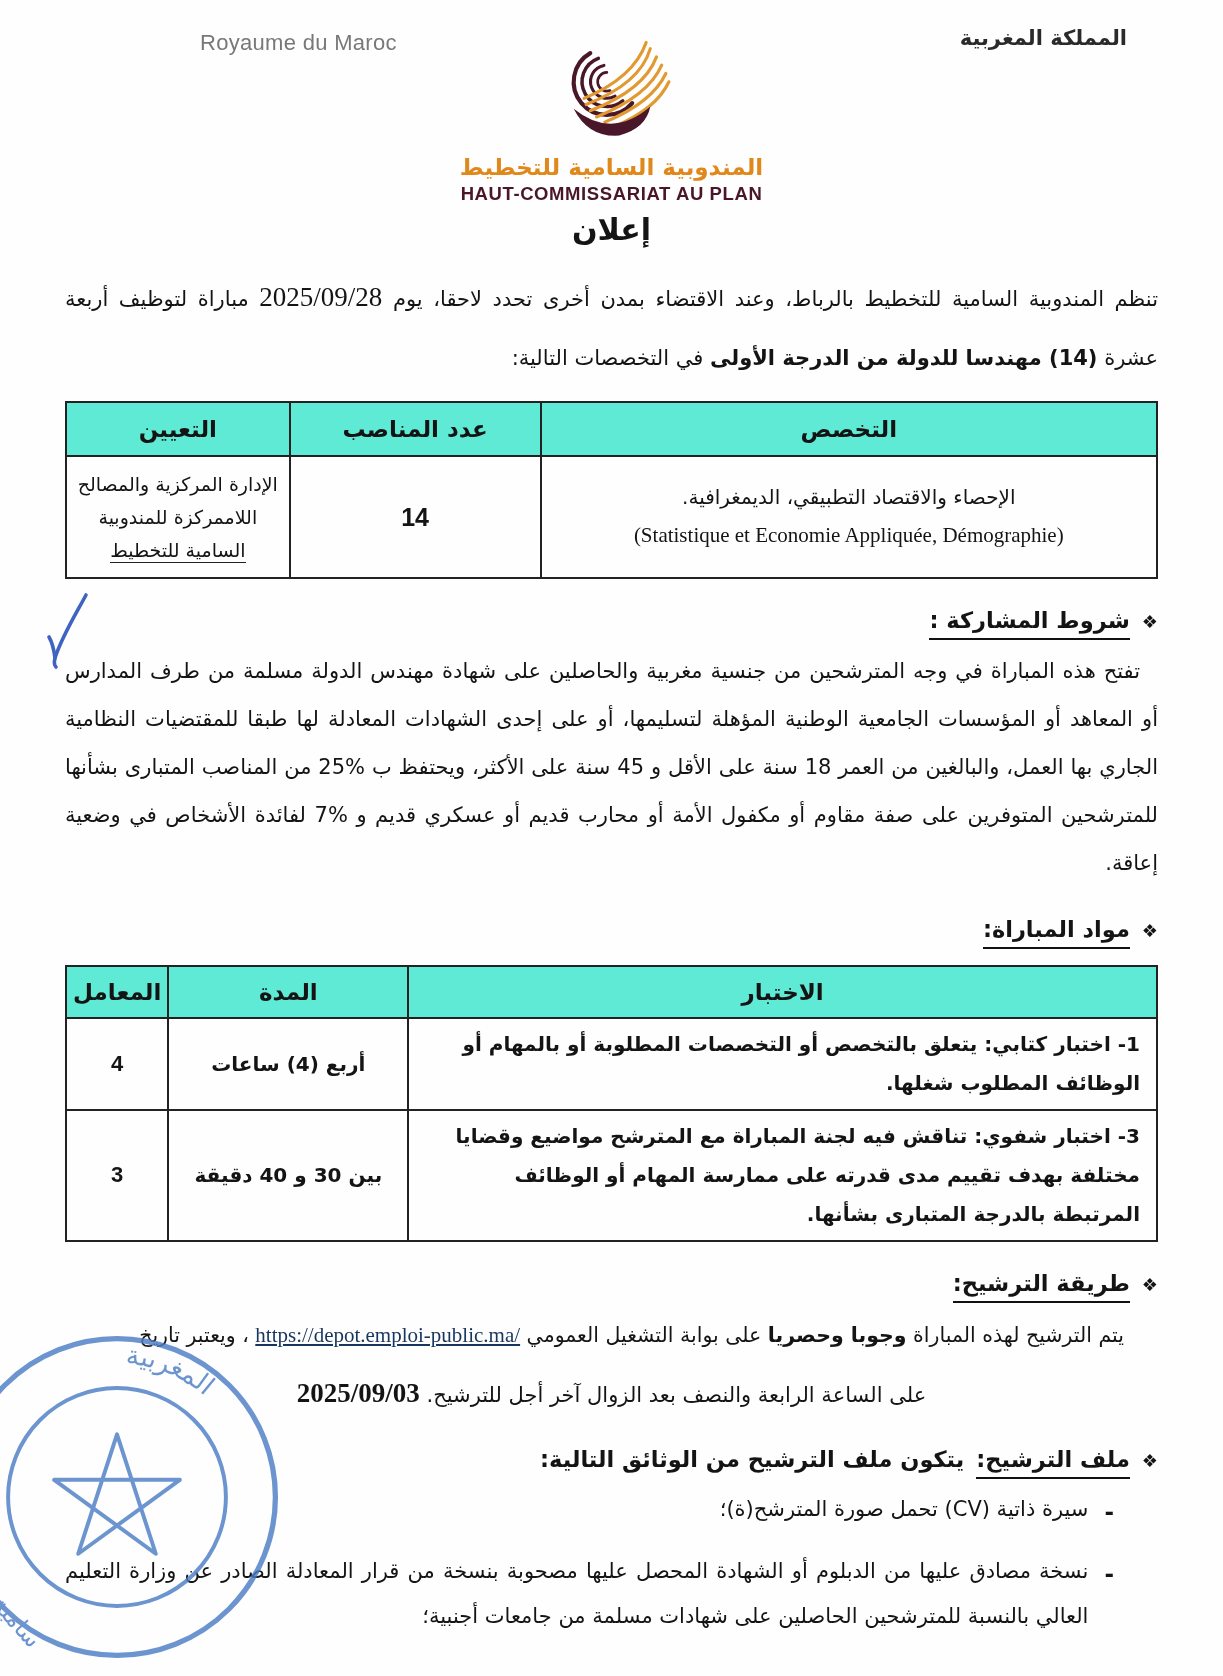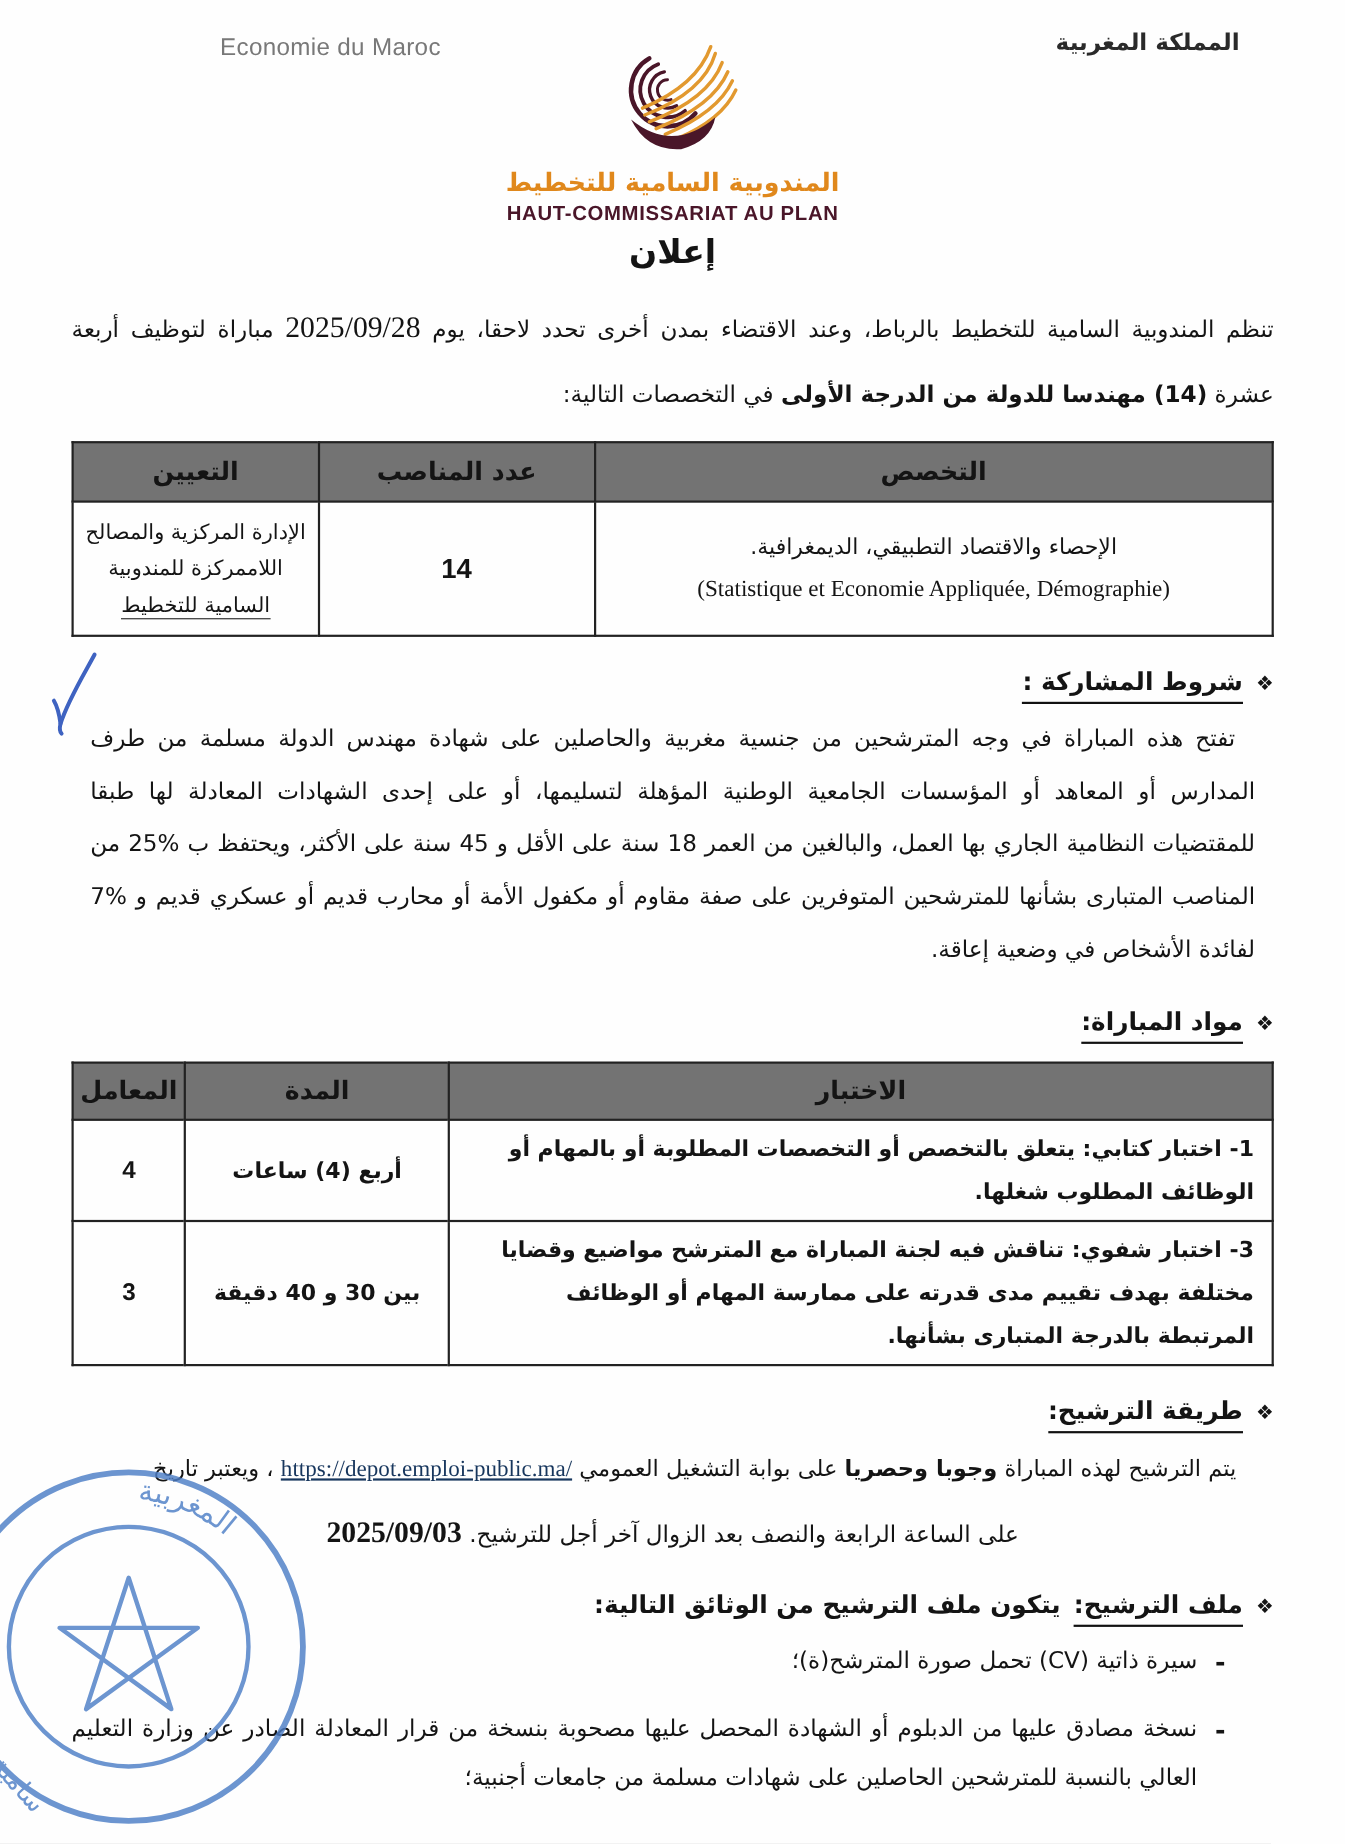--- a/index.html
+++ b/index.html
@@ -19,58 +19,58 @@
   
   .doc{position:absolute;top:212px;left:65px;width:1093px;direction:rtl;}
   .title{text-align:center;font-size:30px;font-weight:bold;margin:0 0 16px;}
   .subtitle{text-align:center;font-size:25px;font-weight:bold;margin:0 0 26px;}
   .intro{font-size:21px;line-height:2.55;text-align:justify;margin:0;}
   .b{font-weight:bold;}
   .date-lg{font-family:"Liberation Serif",serif;font-size:27px;unicode-bidi:isolate;direction:ltr;}
   
   table{width:100%;border-collapse:collapse;margin-top:16px;}
   th,td{border:2px solid #222;}
-  th{background:#737373;font-size:23px;font-weight:bold;height:48px;padding:2px 6px;}
+  th{background:#5eead4;font-size:23px;font-weight:bold;height:48px;padding:2px 6px;}
   .t1 td{height:112px;vertical-align:middle;}
   .cell-spec{text-align:center;font-size:20px;line-height:1.9;}
   .spec-fr{font-family:"Liberation Serif",serif;font-size:21px;direction:ltr;unicode-bidi:isolate;}
   .cell-count{text-align:center;font-weight:bold;font-size:25px;font-family:"Liberation Sans",sans-serif;}
   .cell-assign{text-align:center;font-size:19px;line-height:1.75;padding:4px 10px;}
   .cell-assign .u{border-bottom:1.5px solid #222;padding-bottom:1px;}
   .t2 th{height:46px;}
   .t2 .cell-test{font-weight:bold;font-size:20px;line-height:1.95;padding:6px 16px;text-align:right;vertical-align:middle;}
   .t2 .cell-dur{text-align:center;font-weight:bold;font-size:20px;line-height:1.8;vertical-align:middle;}
   .t2 .cell-coef{text-align:center;font-weight:bold;font-size:22px;font-family:"Liberation Sans",sans-serif;vertical-align:middle;}
   .t2 tr.r1 td{height:66px;}
   .t2 tr.r2 td{height:100px;}
   
   .sec{display:flex;align-items:flex-start;gap:12px;font-size:22.5px;font-weight:bold;margin:28px 0 8px;}
   .sec .bullet{font-size:18px;padding-top:4px;}
   .sec .sec-label{border-bottom:2.5px solid #111;padding-bottom:5px;}
   .sec .sec-rest{padding-bottom:5px;}
-  .body-par{font-size:21px;line-height:2.28;text-align:justify;margin:4px 17px 0;text-indent:18px;}
+  .body-par{font-size:21px;line-height:2.28;text-align:justify;margin:4px 0 0;text-indent:18px;}
   .app-par{font-size:20.5px;line-height:2.3;text-align:justify;margin:4px 0 0;text-indent:34px;}
   .url{font-family:"Liberation Serif",serif;color:#17365d;text-decoration:underline;
     direction:ltr;unicode-bidi:isolate;font-size:21px;}
   .deadline{direction:ltr;text-align:center;margin-top:10px;font-size:21px;line-height:1.8;}
   .deadline .d-date{font-family:"Liberation Serif",serif;font-weight:bold;font-size:27px;margin-right:0;}
   
   .docs{margin:6px 0 0;padding:0 44px 0 0;list-style:none;}
   .docs li{display:flex;gap:16px;font-size:21px;line-height:2.15;margin-bottom:12px;text-align:justify;}
   .docs .dash{font-weight:bold;font-size:23px;flex:0 0 auto;padding-top:1px;}
   
   .check-mark{position:absolute;left:46px;top:592px;}
   .stamp{position:absolute;left:-48px;top:1332px;opacity:.82;}
 </style>
 </head>
 <body>
 
 <div class="page">
 
-  <div class="hdr-left">Economie du Maroc</div>
+  <div class="hdr-left">Royaume du Maroc</div>
   <div class="hdr-right">المملكة المغربية</div>
 
   <div class="logo-wrap">
     <svg width="176" height="118" viewBox="0 0 170 114">
       <g fill="none" stroke="#4a1629" stroke-width="4" stroke-linecap="round">
         <path d="M64,22.3 A32,32 0 1 0 104.5,70.6"></path>
         <path d="M71.8,27.4 A24,24 0 1 0 95.4,68.4" stroke-width="3.4"></path>
         <path d="M77.2,34.2 A16,16 0 1 0 88,63.9" stroke-width="3"></path>
         <path d="M80,41 A9,9 0 1 0 83.1,58.5" stroke-width="2.6"></path>
       </g>

